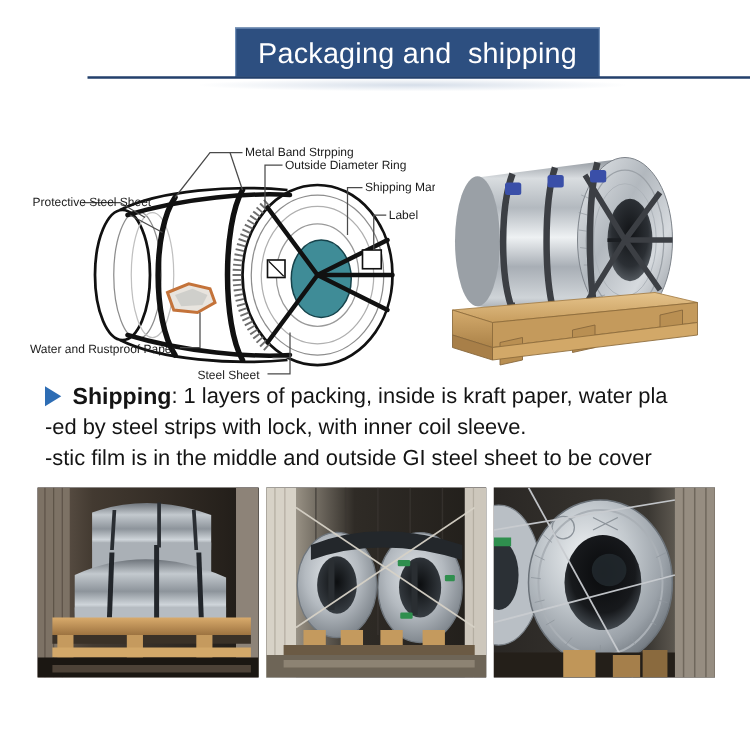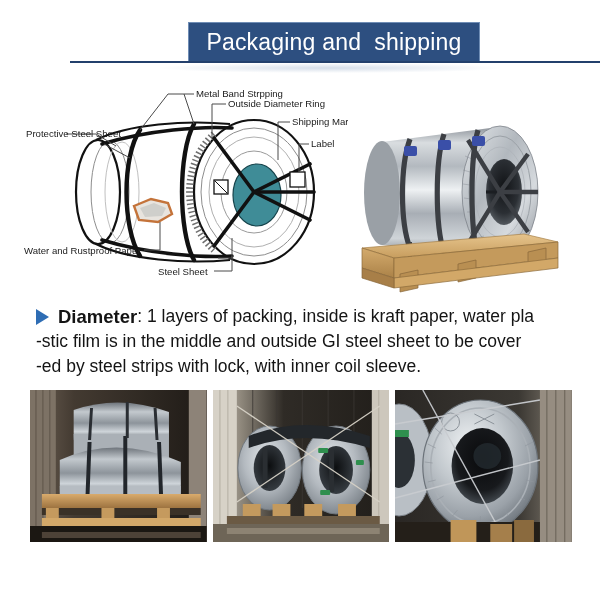--- a/index.html
+++ b/index.html
@@ -50,21 +50,21 @@
   #header-rule-glow {
     position: absolute;
     left: 160px; top: 63px;
     width: 340px; height: 10px;
     background: radial-gradient(ellipse at center, rgba(180,195,215,0.55), rgba(255,255,255,0) 72%);
   }
 
   
   #diagram-figure {
     position: absolute;
-    left: 18px; top: 68px;
+    left: 18px; top: 96px;
     width: 330px; height: 215px;
   }
   #diagram-figure svg { display: block; }
 
   
   #coil-pallet-photo {
     position: absolute;
     left: 348px; top: 82px;
     width: 232px; height: 212px;
   }
@@ -299,26 +299,26 @@
       <path d="M180 170 L198 166 L198 182 L180 186 Z" fill="#b98f52" stroke="#86663a" stroke-width="0.7"></path>
       <path d="M46 196 L210 176 L210 186 L46 206 Z" fill="#d2a868" stroke="#8d6b3b" stroke-width="0.7"></path>
       <path d="M14 186 L46 196 L46 206 L14 196 Z" fill="#a87f48" stroke="#86663a" stroke-width="0.7"></path>
     </g>
   </svg>
 </div>
 
 <div id="package-block">
   <div class="para-line first">
     <span class="bullet-triangle"></span>
-    <span class="lbl-strong">Diameter</span>
+    <span class="lbl-strong">Shipping</span>
     <span>: </span>
     <span>1 layers of packing, inside is kraft paper, water pla</span>
   </div>
+  <div class="para-line">-ed by steel strips with lock, with inner coil sleeve.</div>
   <div class="para-line">-stic film is in the middle and outside GI steel sheet to be cover</div>
-  <div class="para-line">-ed by steel strips with lock, with inner coil sleeve.</div>
 </div>
 
 <div id="photo-strip">
 
   <div class="strip-photo">
     <svg viewBox="0 0 178 152" preserveAspectRatio="none" xmlns="http://www.w3.org/2000/svg">
       <defs>
         <linearGradient id="p1wall" x1="0" y1="0" x2="1" y2="0">
           <stop offset="0%" stop-color="#6d6155"></stop>
           <stop offset="25%" stop-color="#433a31"></stop>

